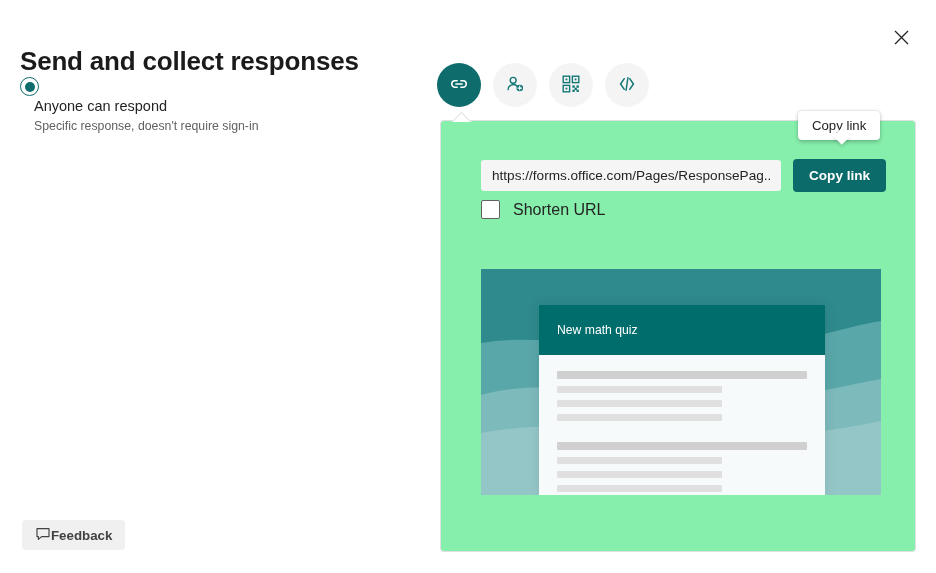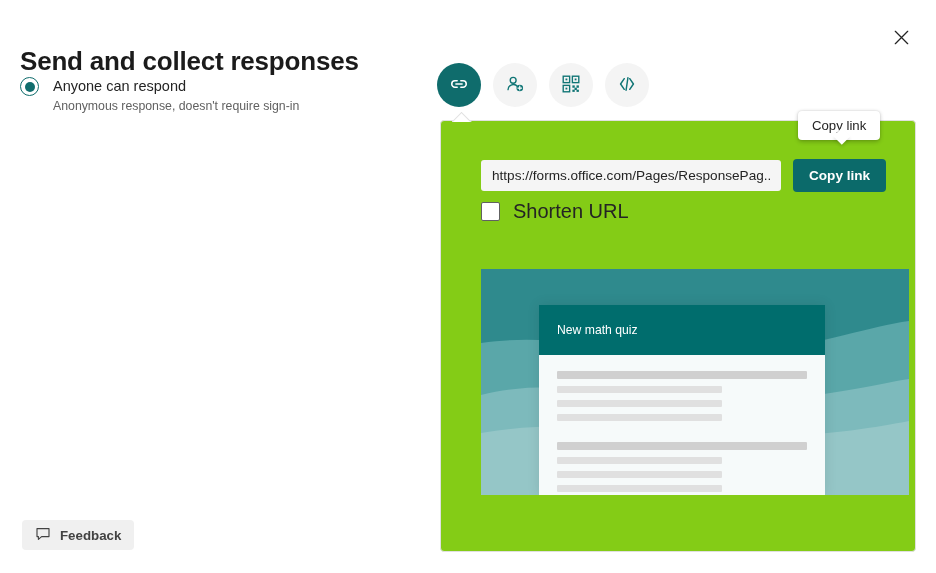--- a/index.html
+++ b/index.html
@@ -89,31 +89,30 @@
     font-size: 14.5px;
     color: #242424;
     line-height: 20px;
   }
   .option-desc {
     font-size: 12.3px;
     color: #616161;
     line-height: 18px;
     margin-top: 1px;
   }
-  .option-row.spaced { margin-bottom: 4px; }
+  .option-row.spaced { margin-bottom: 4px; flex-direction: column; }
 
   
   .feedback-button {
     position: absolute;
     left: 22px;
     bottom: 23px;
     height: 30px;
     display: flex;
     align-items: center;
-    gap: 9px;
     background: #f0f0f0;
     border: none;
     border-radius: 4px;
     padding: 0 13px;
     cursor: pointer;
     font-family: "Liberation Sans", sans-serif;
   }
   .feedback-label {
     font-size: 13.3px;
     color: #424242;
@@ -141,21 +140,21 @@
     padding: 0;
   }
   .tab-circle.active { background: #0f6c6c; }
 
   .share-card {
     position: absolute;
     left: 440px;
     top: 120px;
     width: 476px;
     height: 432px;
-    background: #84cc16;
+    background: #86efac;
     border: 1px solid #e0e0e0;
     border-radius: 4px;
     box-sizing: border-box;
   }
   .card-caret {
     position: absolute;
     left: 11px;
     top: -9px;
     width: 20px;
     height: 10px;
@@ -248,38 +247,37 @@
   }
   .checkbox {
     width: 19px;
     height: 19px;
     border: 1.5px solid #616161;
     border-radius: 2px;
     box-sizing: border-box;
     background: #ffffff;
   }
   .shorten-label {
-    font-size: 20px;
+    font-size: 16px;
     color: #242424;
   }
 
   
   .preview-wrap {
     position: absolute;
     left: 40px;
     top: 148px;
     width: 400px;
   }
   .preview {
     position: relative;
     width: 400px;
     height: 226px;
     overflow: hidden;
     background: linear-gradient(180deg, #2f8a8d 0%, #2f8a8d 34%, #69b0b2 34%, #69b0b2 66%, #94c7c8 66%, #94c7c8 100%);
-    padding-left: 28px;
   }
   .preview-waves {
     position: absolute;
     inset: 0;
     width: 100%;
     height: 100%;
   }
   .preview-sheet {
     position: absolute;
     left: 58px;
@@ -330,21 +328,21 @@
     </svg>
   </span>
 </button>
 
 <div class="options">
 
   <div class="option-row spaced">
     <div class="radio checked"></div>
     <div class="option-texts">
       <div class="option-label">Anyone can respond</div>
-      <div class="option-desc">Anonymous response, doesn't require sign-in</div>
+      <div class="option-desc">Specific response, doesn't require sign-in</div>
     </div>
   </div>
 
 
 
 </div>
 
 <button class="feedback-button">
   <span>
     <svg width="16" height="16" viewBox="0 0 16 16" aria-hidden="true">

